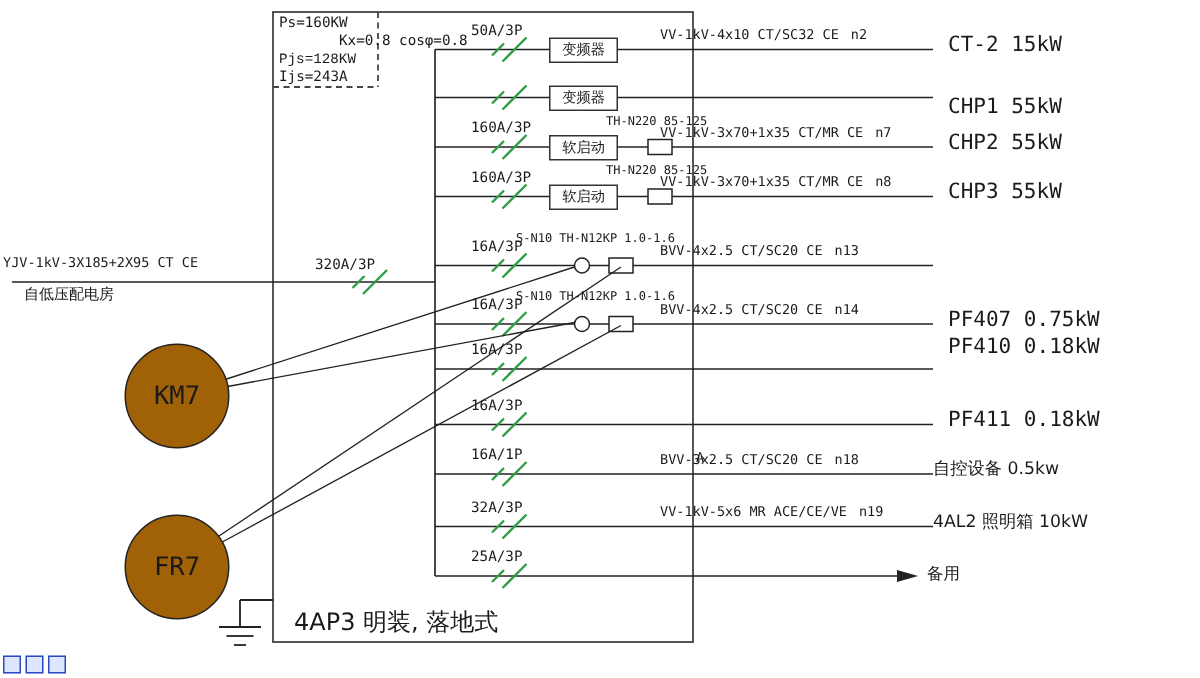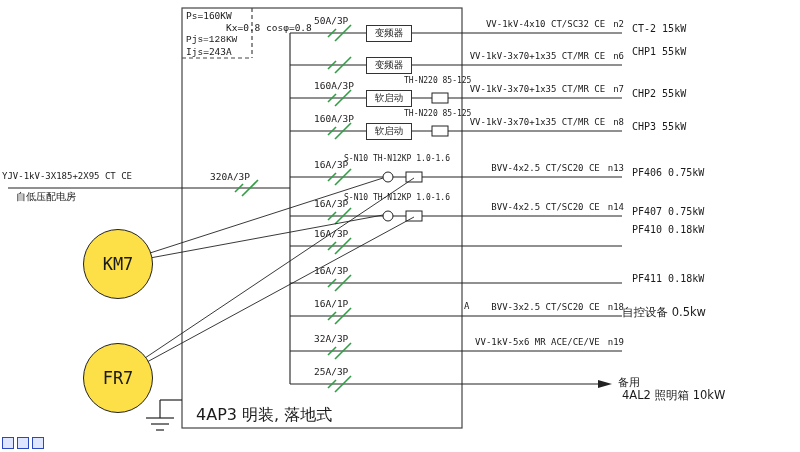--- a/index.html
+++ b/index.html
@@ -2,31 +2,31 @@
 <html><head>
 <meta charset="utf-8">
 <style>
   html,body{margin:0;padding:0;background:#fff;}
   #stage{position:relative;width:800px;height:452px;background:#ffffff;overflow:hidden;
          font-family:"DejaVu Sans Mono","Liberation Mono",monospace;color:#1a1a1a;}
   #wires{position:absolute;left:0;top:0;z-index:1;}
   .t{position:absolute;z-index:2;white-space:nowrap;line-height:1.1;}
   .calc{font-size:9.5px;}
   .brk{font-size:9.5px;}
-  .cable{font-size:9px;left:440px;width:184px;text-align:right;}
+  .cable{font-size:9px;left:440px;width:184px;text-align:left;}
   .cable .num{margin-left:8px;}
   .devbox{position:absolute;z-index:2;width:44px;height:15px;border:1px solid #333;background:#fff;
           display:flex;align-items:center;justify-content:center;font-size:9.5px;
           font-family:"DejaVu Sans",sans-serif;}
   .small{font-size:8px;}
-  .load{font-size:10px;left:632px;}
+  .load{font-size:14px;left:632px;}
   .loadsm{font-size:11.5px;left:622px;font-family:"DejaVu Sans",sans-serif;}
   .cjk{font-family:"DejaVu Sans",sans-serif;}
   .circle{position:absolute;z-index:2;width:68px;height:68px;border:1.4px solid #222;border-radius:50%;
-          background:#fde047;display:flex;align-items:center;justify-content:center;font-size:17px;}
+          background:#a16207;display:flex;align-items:center;justify-content:center;font-size:17px;}
   .artifact{position:absolute;z-index:2;left:2px;top:437px;display:flex;gap:3px;}
   .artifact span{display:inline-block;width:10px;height:10px;border:1.4px solid #2b48c0;background:#dfe6ff;}
 </style>
 </head>
 <body>
 
 <div id="stage">
 
   <svg id="wires" width="800" height="452">
 
@@ -117,59 +117,57 @@
   <div class="circle" style="left:83px;top:229px;">KM7</div>
   <div class="circle" style="left:83px;top:343px;">FR7</div>
 
   <div class="t brk" style="left:314px;top:16px;">50A/3P</div>
   <div class="devbox" style="left:366px;top:25px;">变频器</div>
   <div class="t cable" style="top:20px;"><span>VV-1kV-4x10 CT/SC32 CE</span><span class="num">n2</span></div>
   <div class="t load" style="top:23px;">CT-2 15kW</div>
 
   <div class="t brk" style="left:314px;top:48px;"></div>
   <div class="devbox" style="left:366px;top:57px;">变频器</div>
-  <div class="t cable" style="top:52px;"><span>VV-1kV-3x70+1x35 CT/MR CE</span><span class="num">n6</span></div>
-  <div class="t load" style="top:46px;">CHP1 55kW</div>
+  <div class="t load" style="top:64px;">CHP1 55kW</div>
 
   <div class="t brk" style="left:314px;top:81px;">160A/3P</div>
   <div class="devbox" style="left:366px;top:90px;">软启动</div>
   <div class="t small" style="left:404px;top:77px;">TH-N220 85-125</div>
   <div class="t cable" style="top:85px;"><span>VV-1kV-3x70+1x35 CT/MR CE</span><span class="num">n7</span></div>
   <div class="t load" style="top:88px;">CHP2 55kW</div>
 
   <div class="t brk" style="left:314px;top:114px;">160A/3P</div>
   <div class="devbox" style="left:366px;top:123px;">软启动</div>
   <div class="t small" style="left:404px;top:110px;">TH-N220 85-125</div>
   <div class="t cable" style="top:118px;"><span>VV-1kV-3x70+1x35 CT/MR CE</span><span class="num">n8</span></div>
   <div class="t load" style="top:121px;">CHP3 55kW</div>
 
   <div class="t brk" style="left:314px;top:160px;">16A/3P</div>
   <div class="t small" style="left:344px;top:155px;">S-N10 TH-N12KP 1.0-1.6</div>
   <div class="t cable" style="top:164px;"><span>BVV-4x2.5 CT/SC20 CE</span><span class="num">n13</span></div>
-  <div class="t load" style="top:167px;">PF406 0.75kW</div>
 
   <div class="t brk" style="left:314px;top:199px;">16A/3P</div>
   <div class="t small" style="left:344px;top:194px;">S-N10 TH-N12KP 1.0-1.6</div>
   <div class="t cable" style="top:203px;"><span>BVV-4x2.5 CT/SC20 CE</span><span class="num">n14</span></div>
   <div class="t load" style="top:206px;">PF407 0.75kW</div>
 
   <div class="t brk" style="left:314px;top:229px;">16A/3P</div>
   <div class="t load" style="top:224px;">PF410 0.18kW</div>
 
   <div class="t brk" style="left:314px;top:266px;">16A/3P</div>
   <div class="t load" style="top:273px;">PF411 0.18kW</div>
 
   <div class="t brk" style="left:314px;top:299px;">16A/1P</div>
   <div class="t" style="left:464px;top:302px;font-size:9px;">A</div>
   <div class="t cable" style="top:303px;"><span>BVV-3x2.5 CT/SC20 CE</span><span class="num">n18</span></div>
   <div class="t loadsm" style="top:306px;">自控设备 0.5kw</div>
 
   <div class="t brk" style="left:314px;top:334px;">32A/3P</div>
   <div class="t cable" style="top:338px;"><span>VV-1kV-5x6 MR ACE/CE/VE</span><span class="num">n19</span></div>
-  <div class="t loadsm" style="top:341px;margin-top:48px;">4AL2 照明箱 10kW</div>
+  <div class="t loadsm" style="top:341px;">4AL2 照明箱 10kW</div>
 
   <div class="t brk" style="left:314px;top:367px;">25A/3P</div>
   <div class="t cjk" style="left:618px;top:377px;font-size:11px;">备用</div>
 
   <div class="t cjk" style="left:196px;top:406px;font-size:16px;">4AP3 明装, 落地式</div>
 
   <div class="artifact">
     <span></span>
       <span></span>
       <span></span>

